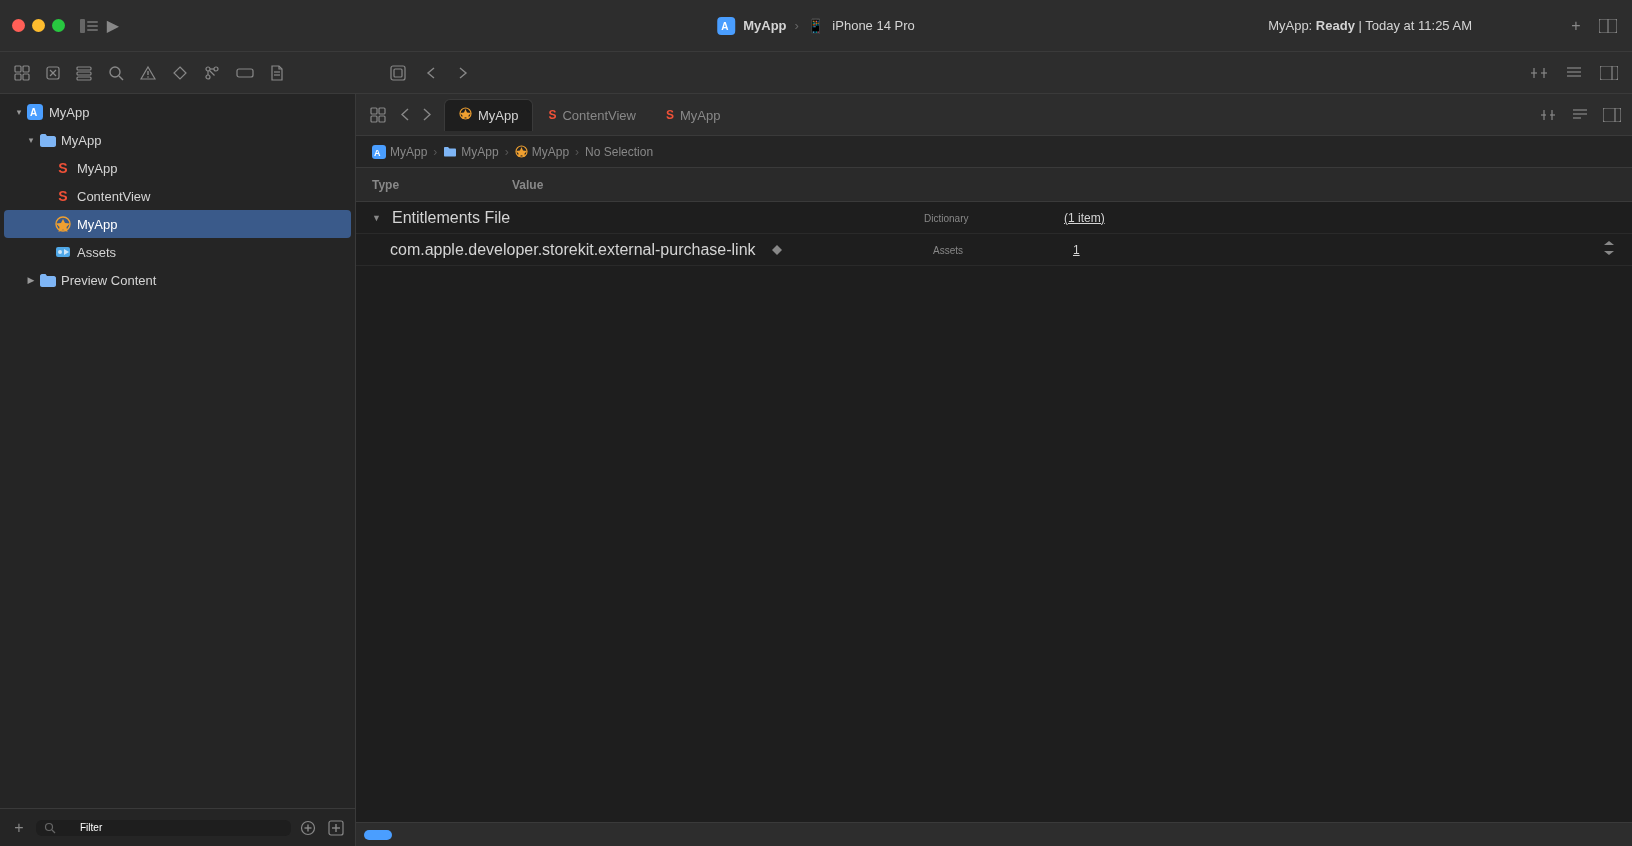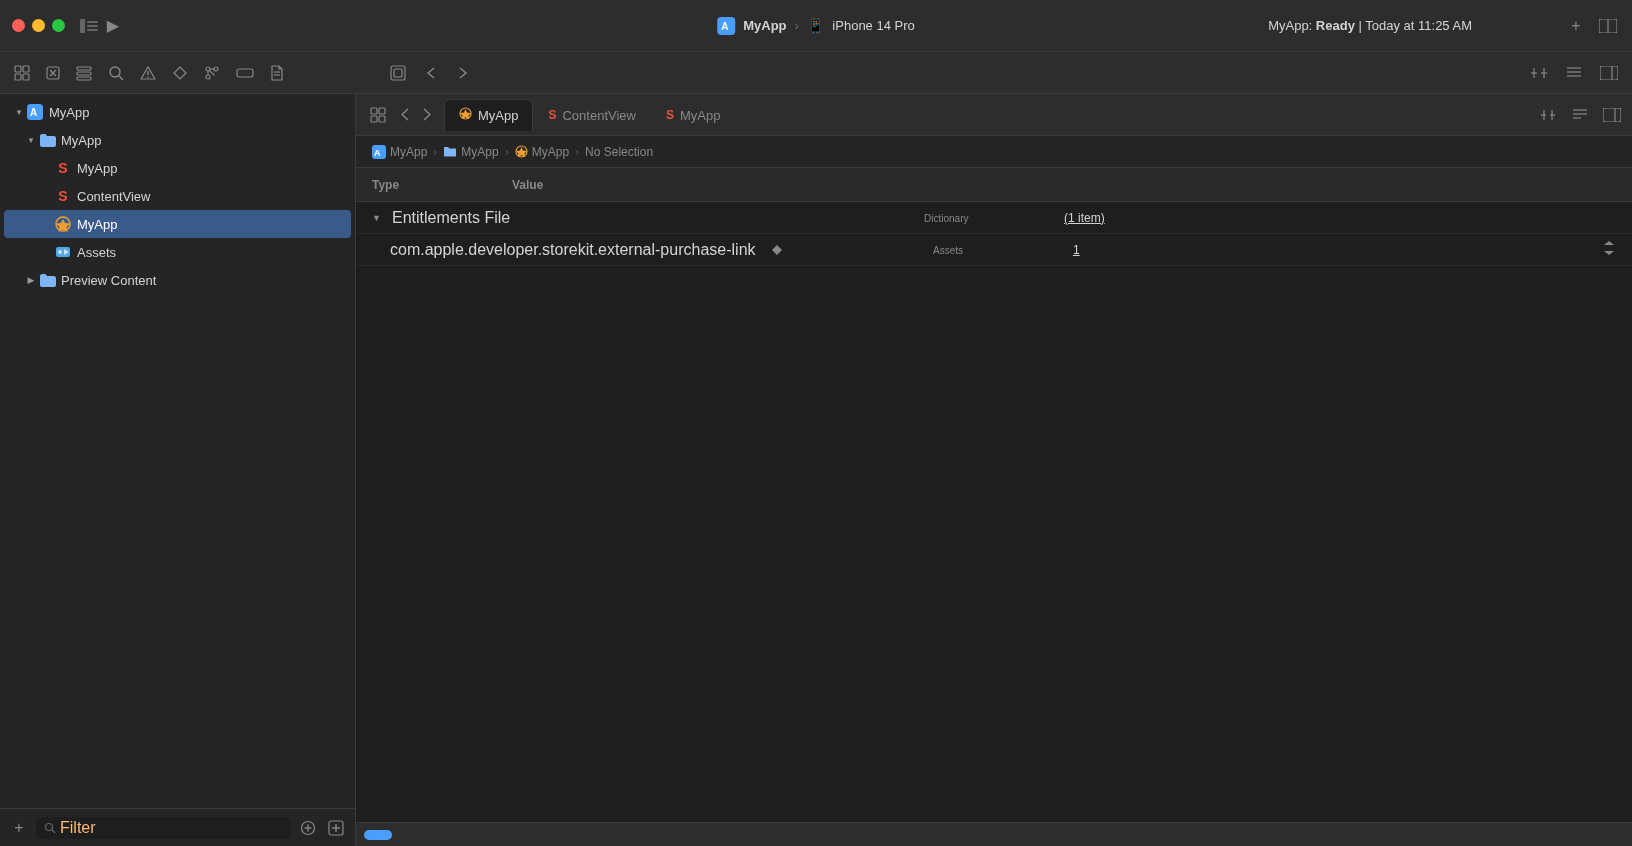--- a/index.html
+++ b/index.html
@@ -229,22 +229,23 @@
     .filter-control {
       display: flex;
       align-items: center;
       background: #1e1e1e;
       border-radius: 6px;
       padding: 2px 8px;
       gap: 4px;
       flex: 1;
     }
     .filter-label {
-      font-size: 16px;
-      color: #fdba74;
+      font-size: 10px;
+      color: #ffffff;
+      margin-left: 20px;
     }
 
     
     .editor {
       flex: 1;
       display: flex;
       flex-direction: column;
       background: #1e1e1e;
     }
 

